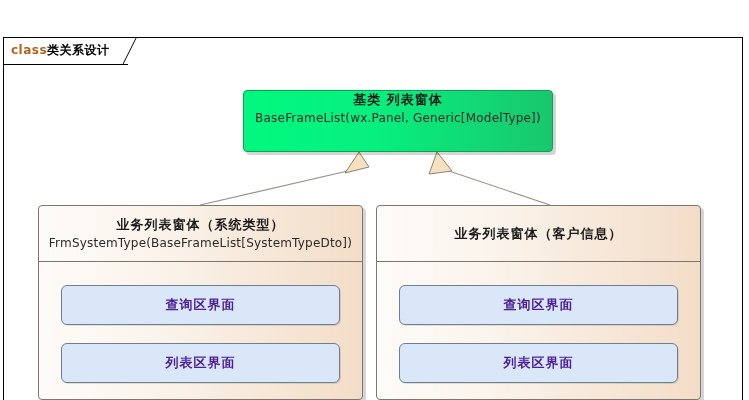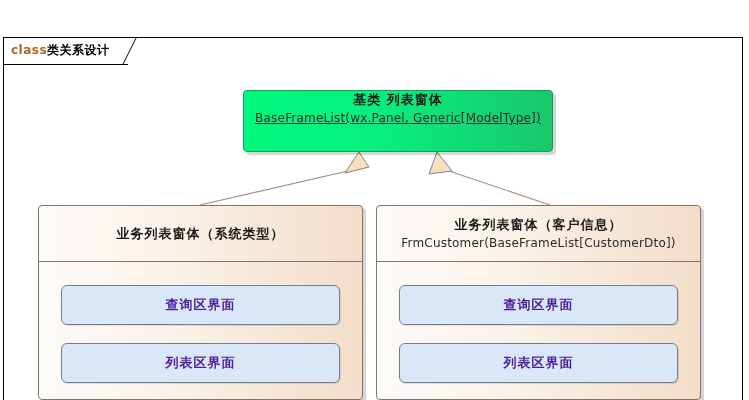--- a/index.html
+++ b/index.html
@@ -130,21 +130,20 @@
     color: #1b1b1b;
     letter-spacing: 1px;
     line-height: 18px;
   }
   .base-sig {
     font-size: 12px;
     color: #2a2a2a;
     line-height: 17px;
     margin-top: 1px;
     letter-spacing: 0.2px;
-    text-decoration: underline;
   }
 
   
   .biz-node {
     top: 172px;
     width: 325px;
     height: 195px;
   }
   .biz-left  { left: 38px; }
   .biz-right { left: 376px; }
@@ -239,38 +238,38 @@
       <div class="base-title">基类 列表窗体</div>
       <div class="base-sig">BaseFrameList(wx.Panel, Generic[ModelType])</div>
     </div>
   </div>
 
   <div class="node biz-node biz-left">
     <div class="node-shadow" style="left:3px; top:3px; right:-3px; bottom:-3px;"></div>
     <div class="biz-box">
       <div class="biz-header">
         <div class="biz-title">业务列表窗体（系统类型）</div>
+        <div class="biz-sig">FrmSystemType(BaseFrameList[SystemTypeDto])</div>
       </div>
       <div class="biz-body">
         <div class="sub-box">
           <span class="sub-label">查询区界面</span>
         </div>
         <div class="sub-box">
           <span class="sub-label">列表区界面</span>
         </div>
       </div>
     </div>
   </div>
 
   <div class="node biz-node biz-right">
     <div class="node-shadow" style="left:3px; top:3px; right:-3px; bottom:-3px;"></div>
     <div class="biz-box">
       <div class="biz-header">
         <div class="biz-title">业务列表窗体（客户信息）</div>
-        <div class="biz-sig">FrmCustomer(BaseFrameList[CustomerDto])</div>
       </div>
       <div class="biz-body">
         <div class="sub-box">
           <span class="sub-label">查询区界面</span>
         </div>
         <div class="sub-box">
           <span class="sub-label">列表区界面</span>
         </div>
       </div>
     </div>

